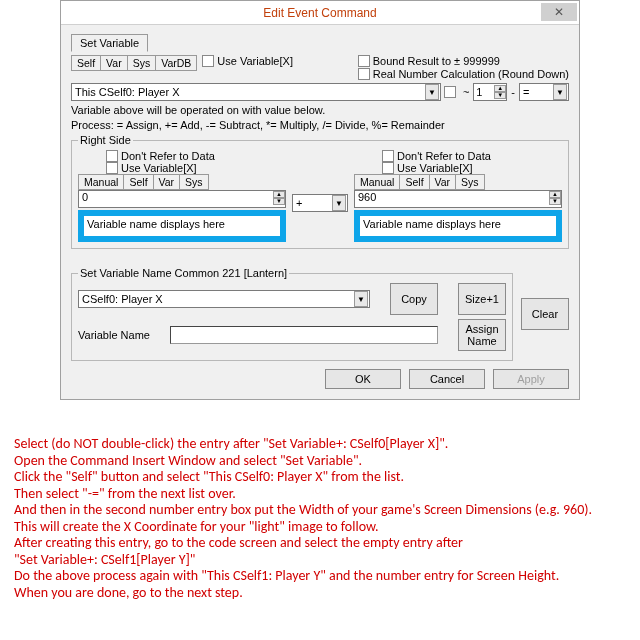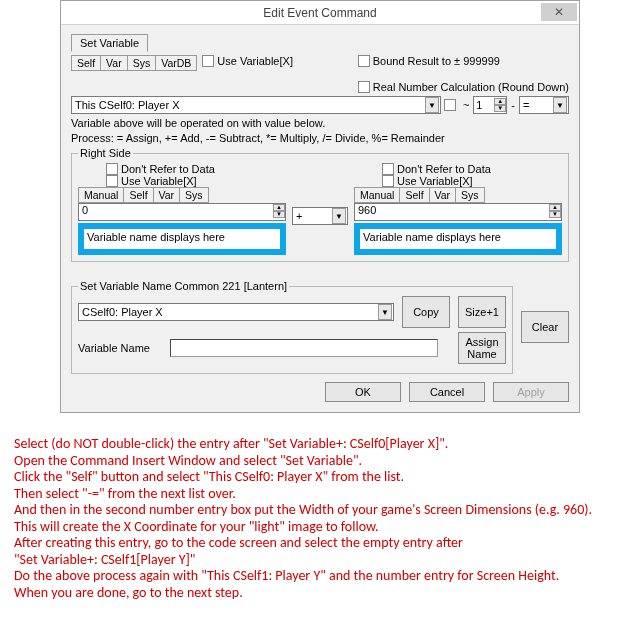--- a/index.html
+++ b/index.html
@@ -24,21 +24,21 @@
     display: flex;
     justify-content: center;
     align-items: center;
     height: 24px;
     background: #fff;
     border-bottom: 1px solid #d0d0d0;
     position: relative;
   }
   .titlebar .title {
     font-size: 12px;
-    color: #404040;
+    color: #c2410c;
   }
   .closebtn {
     position: absolute;
     right: 2px;
     top: 2px;
     width: 36px;
     height: 18px;
     background: #d0d0d0;
     display: flex;
     align-items: center;
@@ -90,21 +90,21 @@
     height: 12px;
     border: 1px solid #888;
     background: #fff;
     margin-right: 3px;
     flex: none;
   }
   .right-checks {
     margin-left: auto;
     display: flex;
     flex-direction: column;
-    gap: 14px;
+    gap: 1px;
   }
   .combo {
     display: flex;
     align-items: center;
     border: 1px solid #7a7a7a;
     background: #fff;
     height: 18px;
   }
   .combo-input {
     flex: 1;
@@ -361,21 +361,21 @@
             </div>
           </div>
           <div class="disp">Variable name displays here</div>
         </div>
       </div>
     </fieldset>
 
     <div class="clearwrap">
       <fieldset class="setvar-left">
         <legend>Set Variable Name  Common 221 [Lantern]</legend>
-        <div class="boxrow" style="gap:8px">
+        <div class="boxrow" style="gap:20px">
           <div class="combo" style="flex:1">
             <div class="combo-input">CSelf0: Player X</div>
             <div class="combo-arrow">▼</div>
           </div>
           <div class="btn small">Copy</div>
           <div class="btn small">Size+1</div>
         </div>
         <div class="boxrow" style="gap:20px; margin-top:4px">
           <span>Variable Name</span>
           <div class="textfield" style="flex:1"></div>

